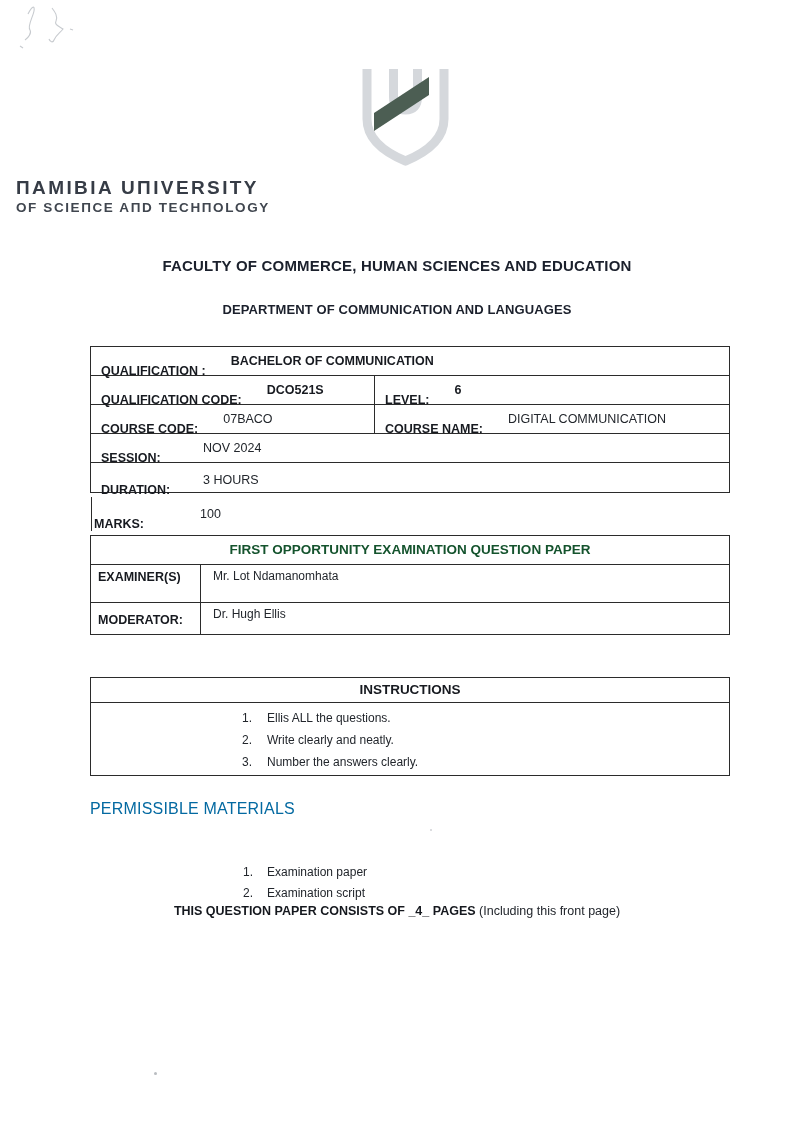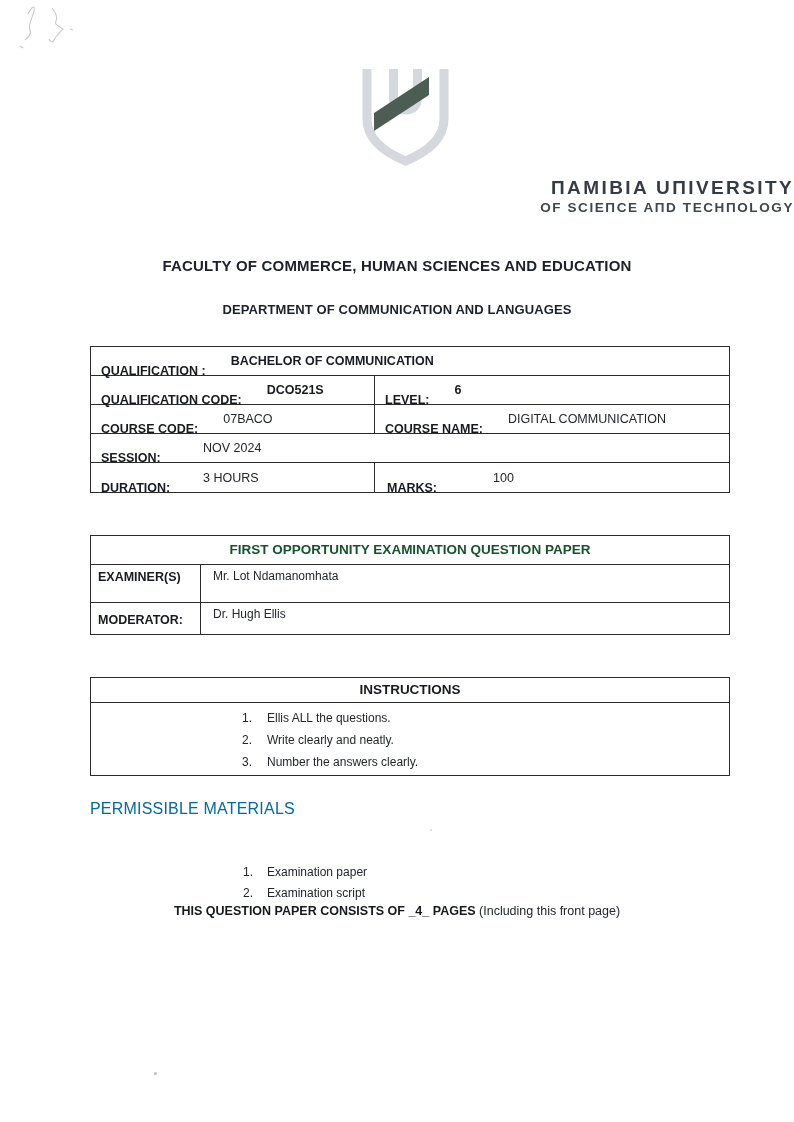--- a/index.html
+++ b/index.html
@@ -10,21 +10,21 @@
   }
   .page{position:absolute;inset:0;}
 
   
   .scribble{position:absolute;left:14px;top:2px;opacity:.55;}
   .speck{position:absolute;width:3px;height:3px;border-radius:50%;background:#8a8f96;opacity:.6;}
   .speck-1{left:154px;top:1072px;}
   .speck-2{left:430px;top:829px;width:2px;height:2px;opacity:.4;}
 
   
-  .logo-block{position:absolute;left:16px;right:0;top:64px;text-align:right;}
+  .logo-block{position:absolute;left:16px;right:0;top:64px;text-align:left;}
   .shield{display:block;margin:0 auto;}
   .wm1{margin-top:7px;font-size:19px;font-weight:bold;letter-spacing:2.4px;color:#363c46;}
   .wm2{margin-top:1px;font-size:13.5px;font-weight:600;letter-spacing:1.6px;color:#40464f;}
 
   
   .faculty{position:absolute;left:0;right:0;top:257px;text-align:center;
     font-size:15px;font-weight:bold;color:#1b202c;letter-spacing:.2px;}
   .department{position:absolute;left:0;right:0;top:302px;text-align:center;
     font-size:13px;font-weight:bold;color:#1b202c;letter-spacing:.1px;}
 
@@ -40,22 +40,22 @@
   .t1 .row{display:flex;height:29px;border-top:1.4px solid #2b2b2b;box-sizing:border-box;}
   .t1 .row:first-child{border-top:none;height:28px;}
   .t1 .cell{display:flex;align-items:center;padding-left:10px;font-size:12.5px;box-sizing:border-box;}
   .t1 .c1{width:283px;}
   .t1 .c2{flex:1;border-left:1.4px solid #2b2b2b;}
   .t1 .full{width:100%;}
   .t1 .row.tab .c1 .lbl{width:100px;}
   .t1 .row.tab .c1 .val{margin-left:2px;}
   .t1 .row.tab .c2 .lbl{width:104px;}
   .t1 .row.tab .c2 .val{margin-left:2px;}
-  .t1 .row.rlast{height:30px;}
-  .t1 .row.rlast .c2{padding-left:12px;}
+  .t1 .row.rlast{height:30px;flex-direction:column;}
+  .t1 .row.rlast .c2{padding-left:2px;}
 
   
   .t2{top:535px;}
   .t2-head{height:28px;line-height:28px;text-align:center;font-weight:bold;
     font-size:13.5px;color:#14532d;}
   .t2-row{display:flex;border-top:1.4px solid #2b2b2b;box-sizing:border-box;}
   .t2-lbl{width:110px;box-sizing:border-box;border-right:1.4px solid #2b2b2b;
     font-weight:bold;font-size:12.5px;color:#171a20;padding:5px 0 0 7px;}
   .t2-val{flex:1;font-size:12px;color:#22262c;padding:4px 0 0 12px;}
   .t2-exam{height:38px;}

